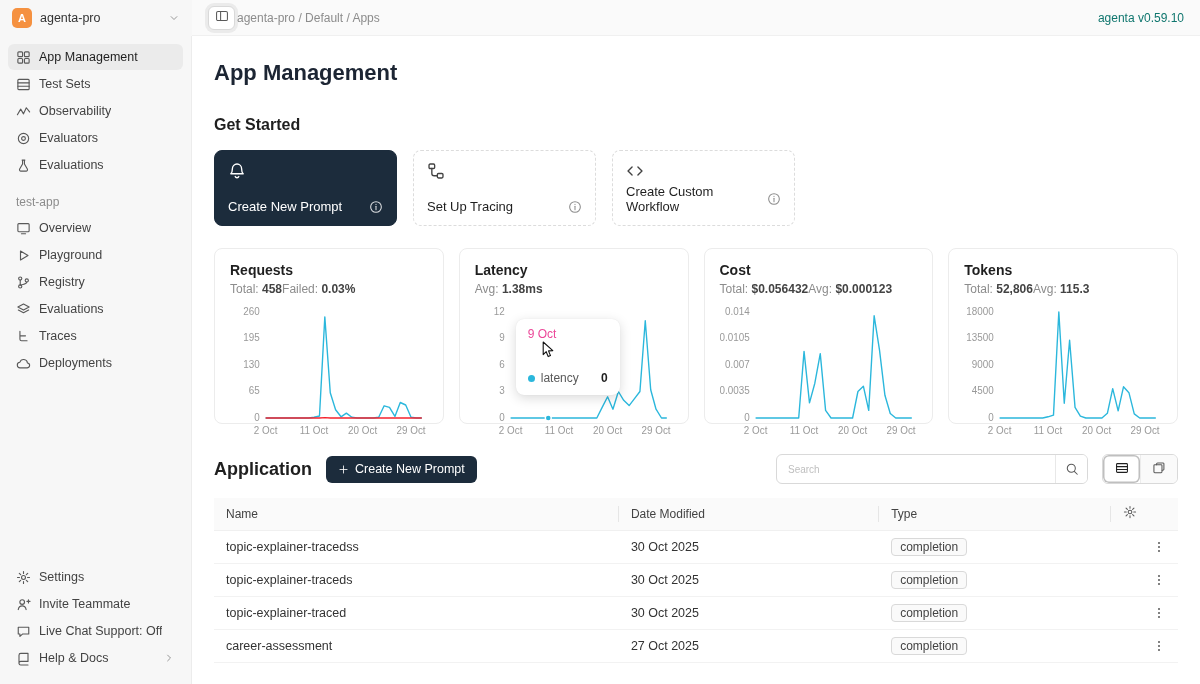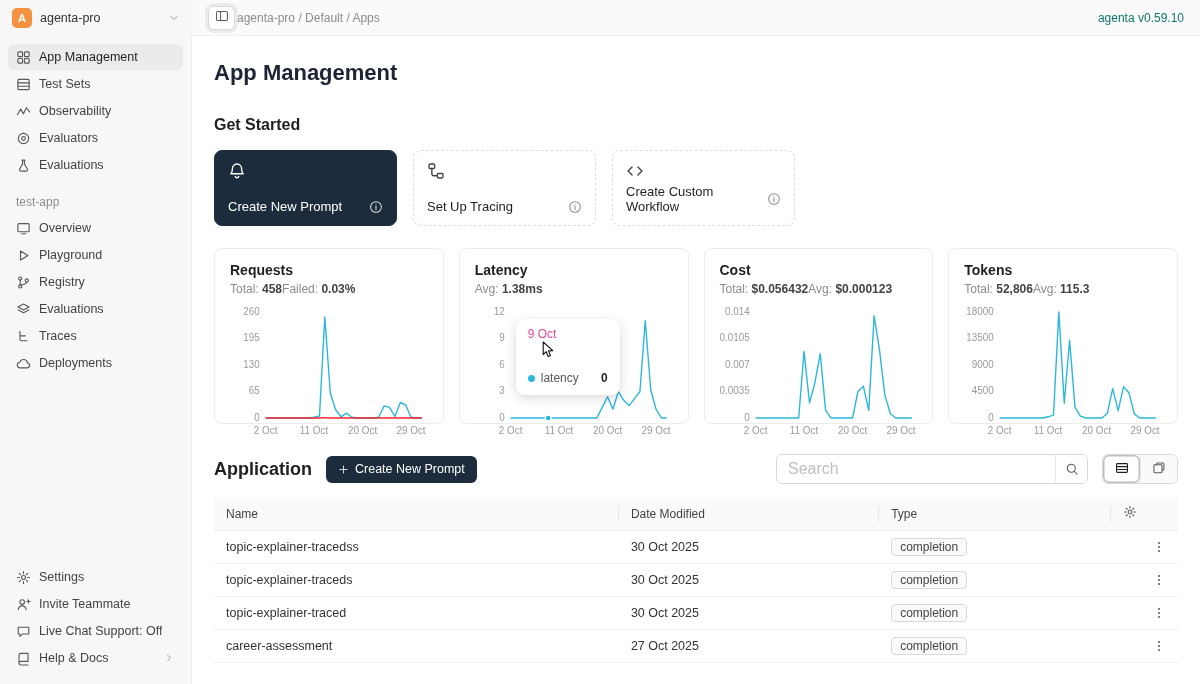--- a/index.html
+++ b/index.html
@@ -62,21 +62,21 @@
   .tt-dot{width:7px;height:7px;border-radius:50%;background:#2bb7dc;flex:none}
   .tt-val{margin-left:auto;font-weight:600;color:#1f1f1f}
   .cursor{position:absolute;left:82px;top:92px;z-index:5;pointer-events:none}
 
   
   .app-head{display:flex;align-items:center;gap:14px}
   .app-h{font-size:18px;font-weight:600}
   .btn-dark{display:flex;align-items:center;gap:6px;background:#1c2c3c;color:#fff;border:none;border-radius:6px;height:27px;padding:0 12px;font-size:12.5px;cursor:pointer;font-family:inherit}
   .btn-dark .icn{display:flex}
   .search{margin-left:auto;display:flex;align-items:center;width:312px;height:30px;border:1px solid #d9d9d9;border-radius:6px;background:#fff;overflow:hidden}
-  .search input{flex:1;border:none;outline:none;padding:0 11px;font-size:16px;font-family:inherit;color:#000000;min-width:0;background:transparent}
+  .search input{flex:1;border:none;outline:none;padding:0 11px;font-size:10px;font-family:inherit;color:#000000;min-width:0;background:transparent}
   .search input::placeholder{color:#bfbfbf}
   .search-btn{width:32px;height:100%;display:flex;align-items:center;justify-content:center;border-left:1px solid #e8e8e8;color:#595959;cursor:pointer;background:#fff}
   .view-toggle{display:flex;border:1px solid #d9d9d9;border-radius:6px;overflow:hidden;background:#fff}
   .vt-btn{width:37px;height:28px;display:flex;align-items:center;justify-content:center;color:#595959;cursor:pointer;background:#fafafa}
   .vt-btn.active{background:#fff;box-shadow:inset 0 0 0 1.5px #bfbfbf;border-radius:6px;color:#1f1f1f}
   .vt-btn+.vt-btn{border-left:1px solid #ececec}
 
   
   .app-table{width:100%;border-collapse:collapse;margin-top:14px}
   .app-table th{background:#fafafa;height:32px;text-align:left;font-size:12px;font-weight:500;color:#434343;padding:0 12px;border-bottom:1px solid #f0f0f0;position:relative}

